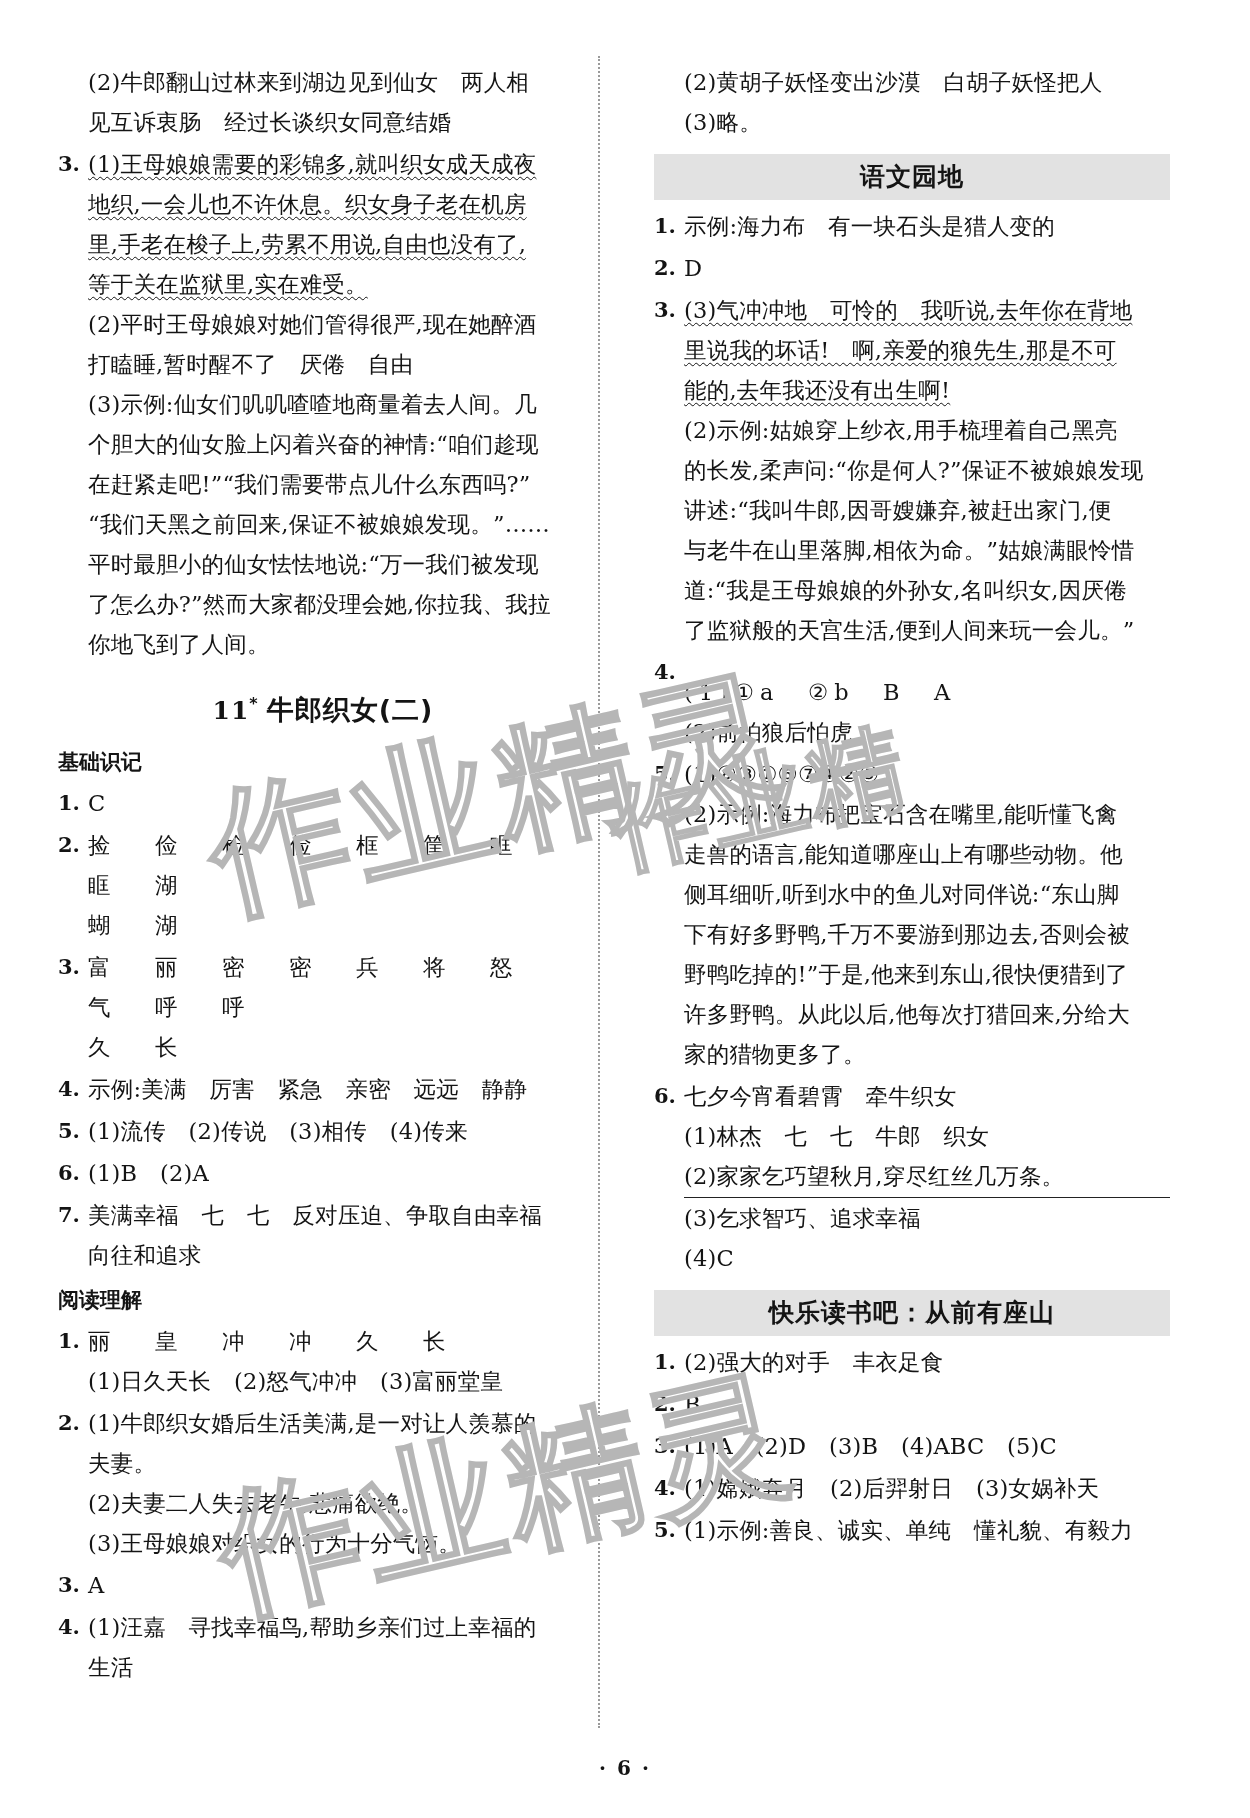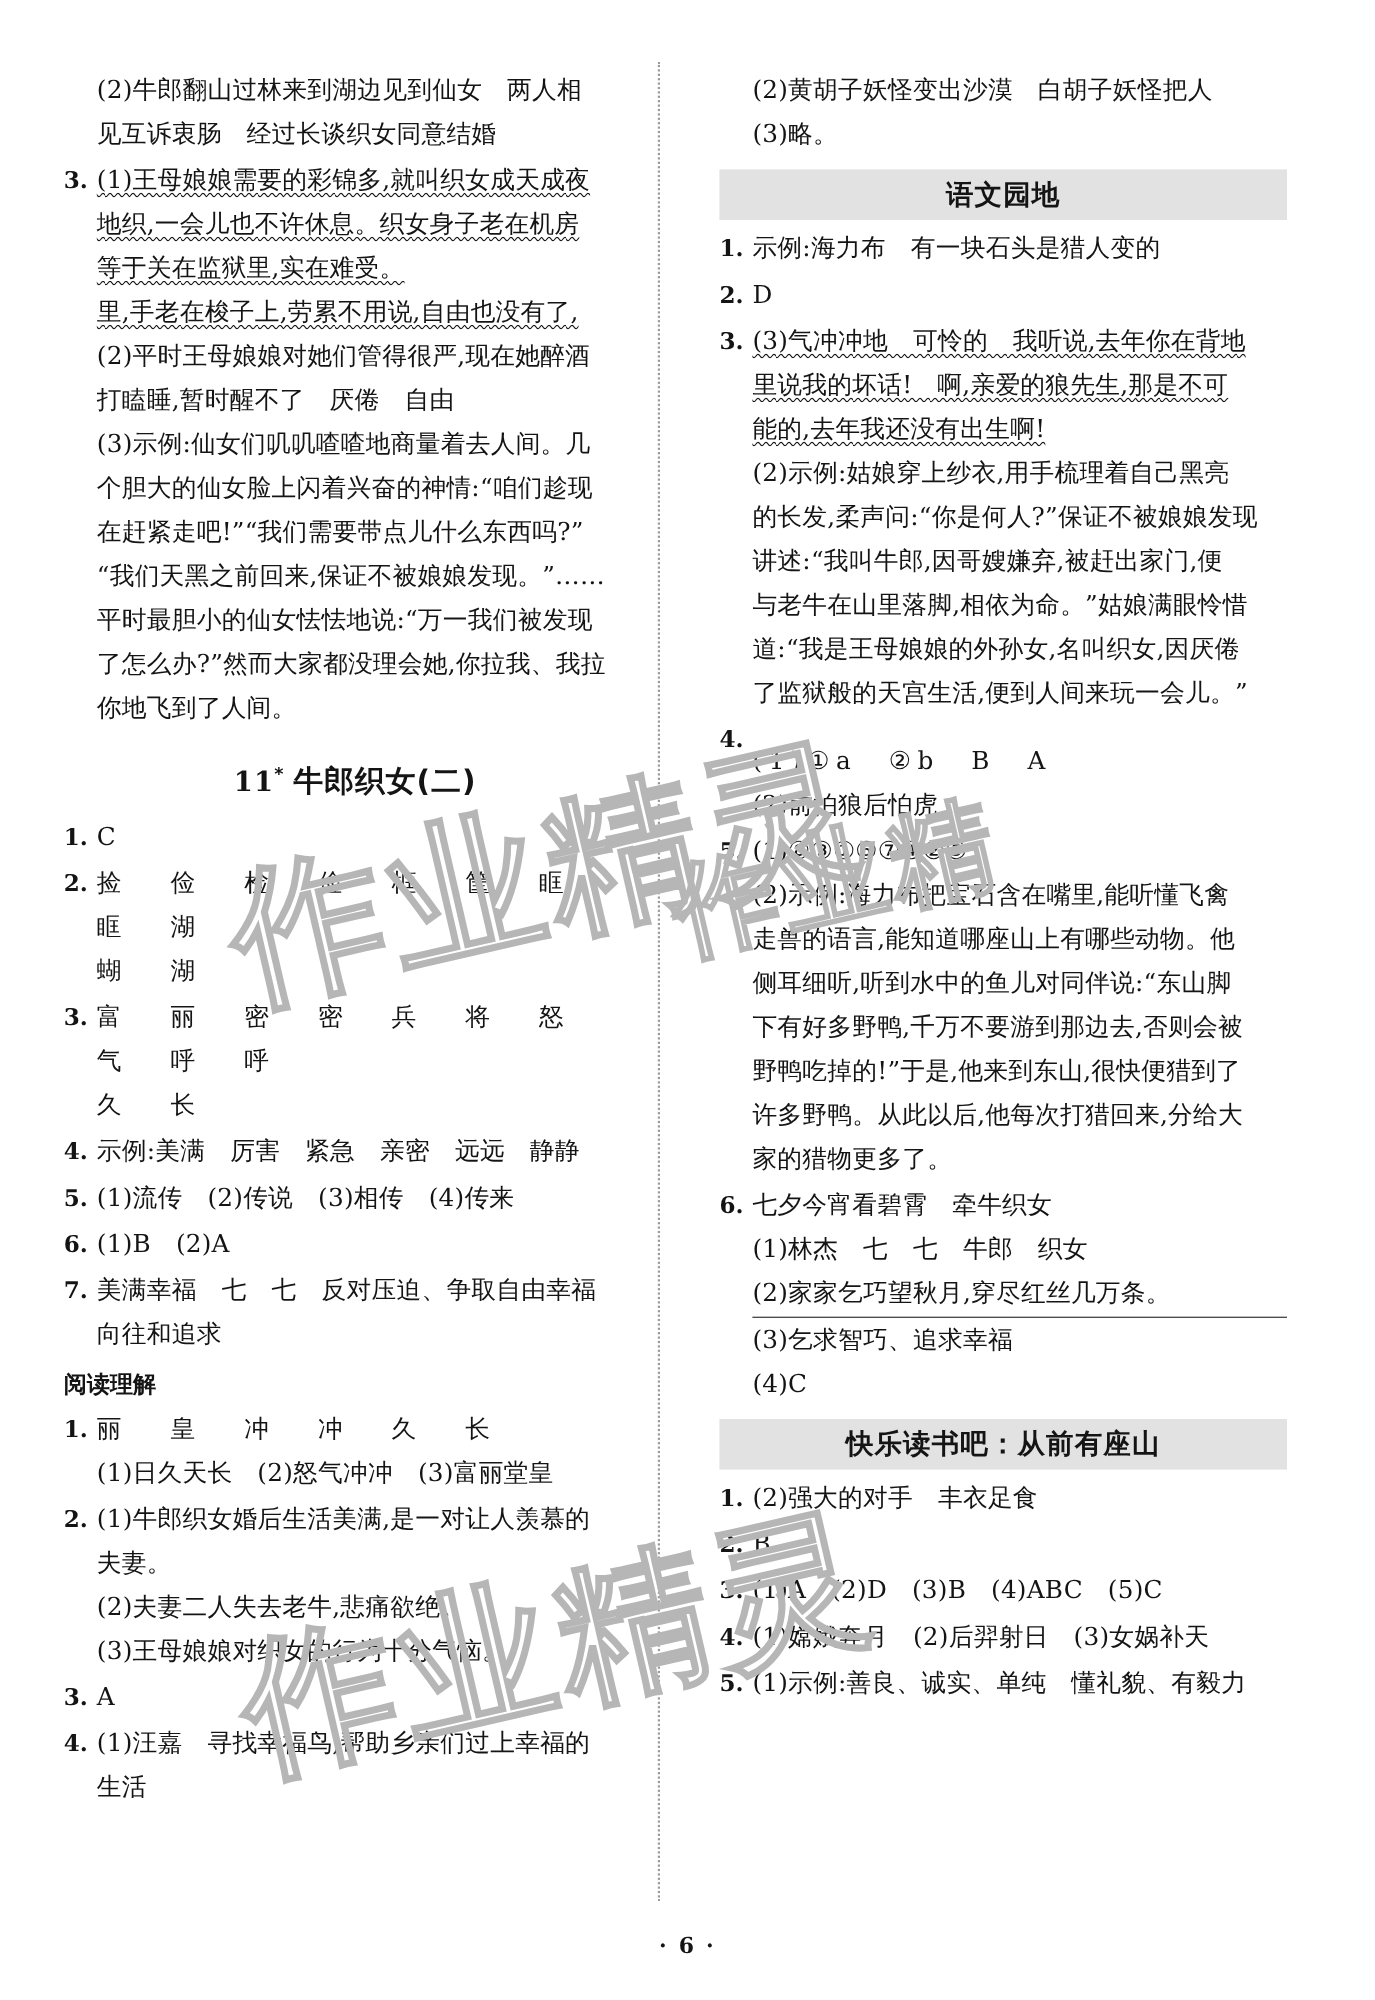--- a/index.html
+++ b/index.html
@@ -185,38 +185,39 @@
           <div>(2)牛郎翻山过林来到湖边见到仙女　两人相</div>
           <div>见互诉衷肠　经过长谈织女同意结婚</div>
         </div>
       </div>
 
       <div class="item">
         <div class="num">3.</div>
         <div class="body">
           <div class="ul-wavy">(1)王母娘娘需要的彩锦多,就叫织女成天成夜</div>
           <div class="ul-wavy">地织,一会儿也不许休息。织女身子老在机房</div>
+          <div class="ul-wavy">里,手老在梭子上,劳累不用说,自由也没有了,</div>
           <div class="ul-wavy">等于关在监狱里,实在难受。</div>
-          <div class="ul-wavy">里,手老在梭子上,劳累不用说,自由也没有了,</div>
           <div>(2)平时王母娘娘对她们管得很严,现在她醉酒</div>
           <div>打瞌睡,暂时醒不了　厌倦　自由</div>
           <div>(3)示例:仙女们叽叽喳喳地商量着去人间。几</div>
           <div>个胆大的仙女脸上闪着兴奋的神情:“咱们趁现</div>
           <div>在赶紧走吧!”“我们需要带点儿什么东西吗?”</div>
           <div>“我们天黑之前回来,保证不被娘娘发现。”……</div>
           <div>平时最胆小的仙女怯怯地说:“万一我们被发现</div>
           <div>了怎么办?”然而大家都没理会她,你拉我、我拉</div>
           <div>你地飞到了人间。</div>
         </div>
       </div>
 
       <div class="chapter-title">
         <span class="cnum">11</span><span class="star">*</span><span class="ctext">牛郎织女(二)</span>
       </div>
 
+      <div class="subhead">基础识记</div>
 
       <div class="item">
         <div class="num">1.</div>
         <div class="body">C</div>
       </div>
 
       <div class="item">
         <div class="num">2.</div>
         <div class="body">
           <div class="chars">捡　俭　检　俭　框　筐　眶　眶　湖　</div>

